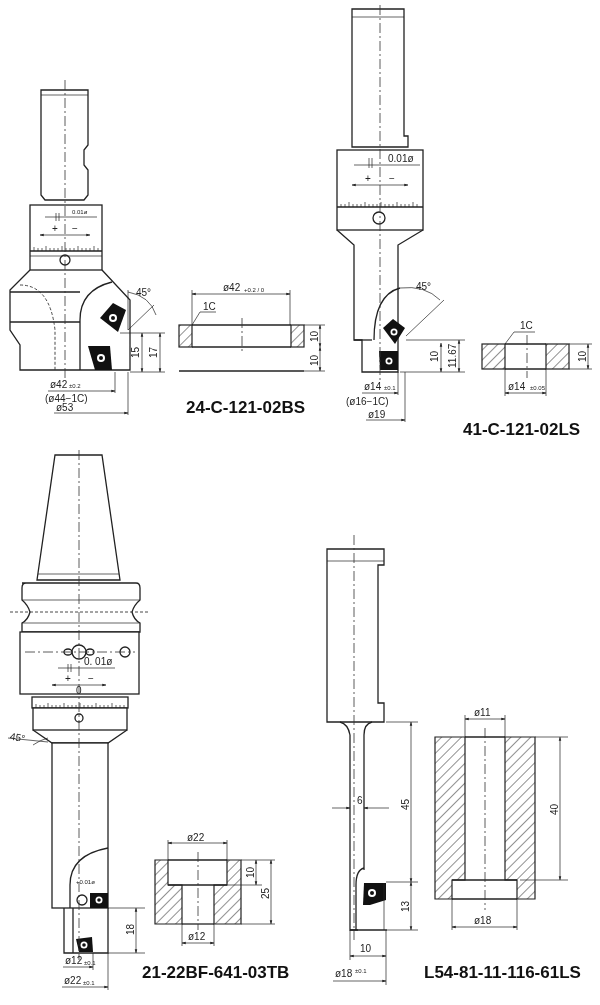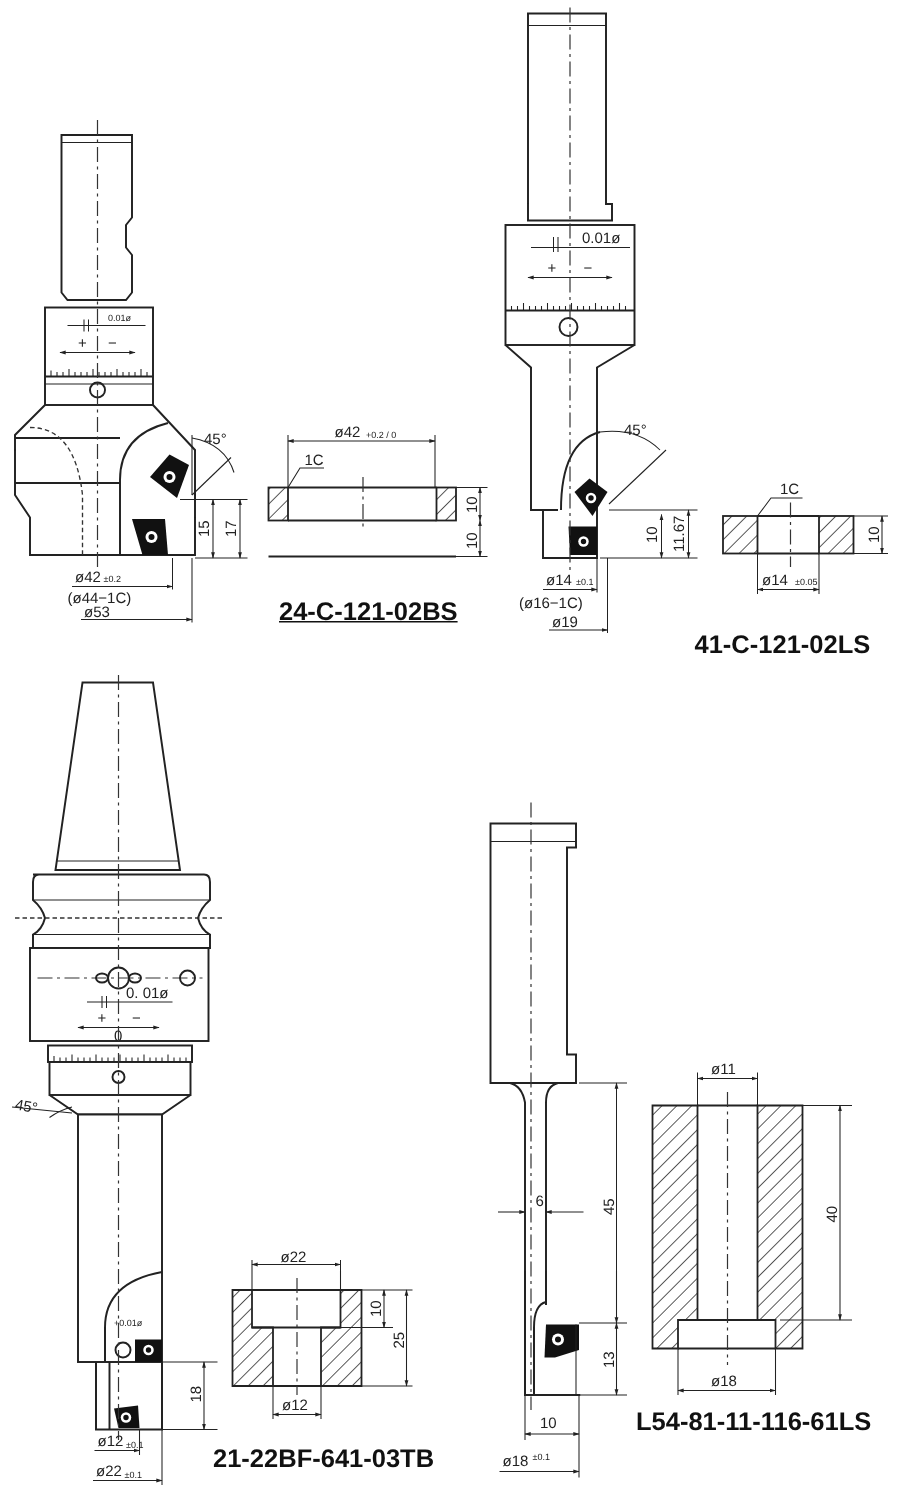--- a/index.html
+++ b/index.html
@@ -315,16 +315,16 @@
     <line class="thin" x1="517" y1="899" x2="517" y2="930"></line>
     <line class="thin" x1="452" y1="927" x2="517" y2="927" marker-start="url(#arr)" marker-end="url(#arr)"></line>
     <text class="dim" x="474" y="924">ø18</text>
     <line class="thin" x1="535" y1="737" x2="568" y2="737"></line>
     <line class="thin" x1="520" y1="880" x2="568" y2="880"></line>
     <line class="thin" x1="560" y1="737" x2="560" y2="880" marker-start="url(#arr)" marker-end="url(#arr)"></line>
     <text class="dim" transform="translate(558,815) rotate(-90)">40</text>
   </g>
 </svg>
 
-<div class="part-label" style="left:186px;top:398px;text-decoration:underline;">24-C-121-02BS</div>
+<div class="part-label" style="left:186px;top:398px;">24-C-121-02BS</div>
 <div class="part-label" style="left:463px;top:420px;">41-C-121-02LS</div>
 <div class="part-label" style="left:142px;top:963px;">21-22BF-641-03TB</div>
-<div class="part-label" style="left:424px;top:938px;">L54-81-11-116-61LS</div>
+<div class="part-label" style="left:424px;top:963px;">L54-81-11-116-61LS</div>
 
 </body></html>

